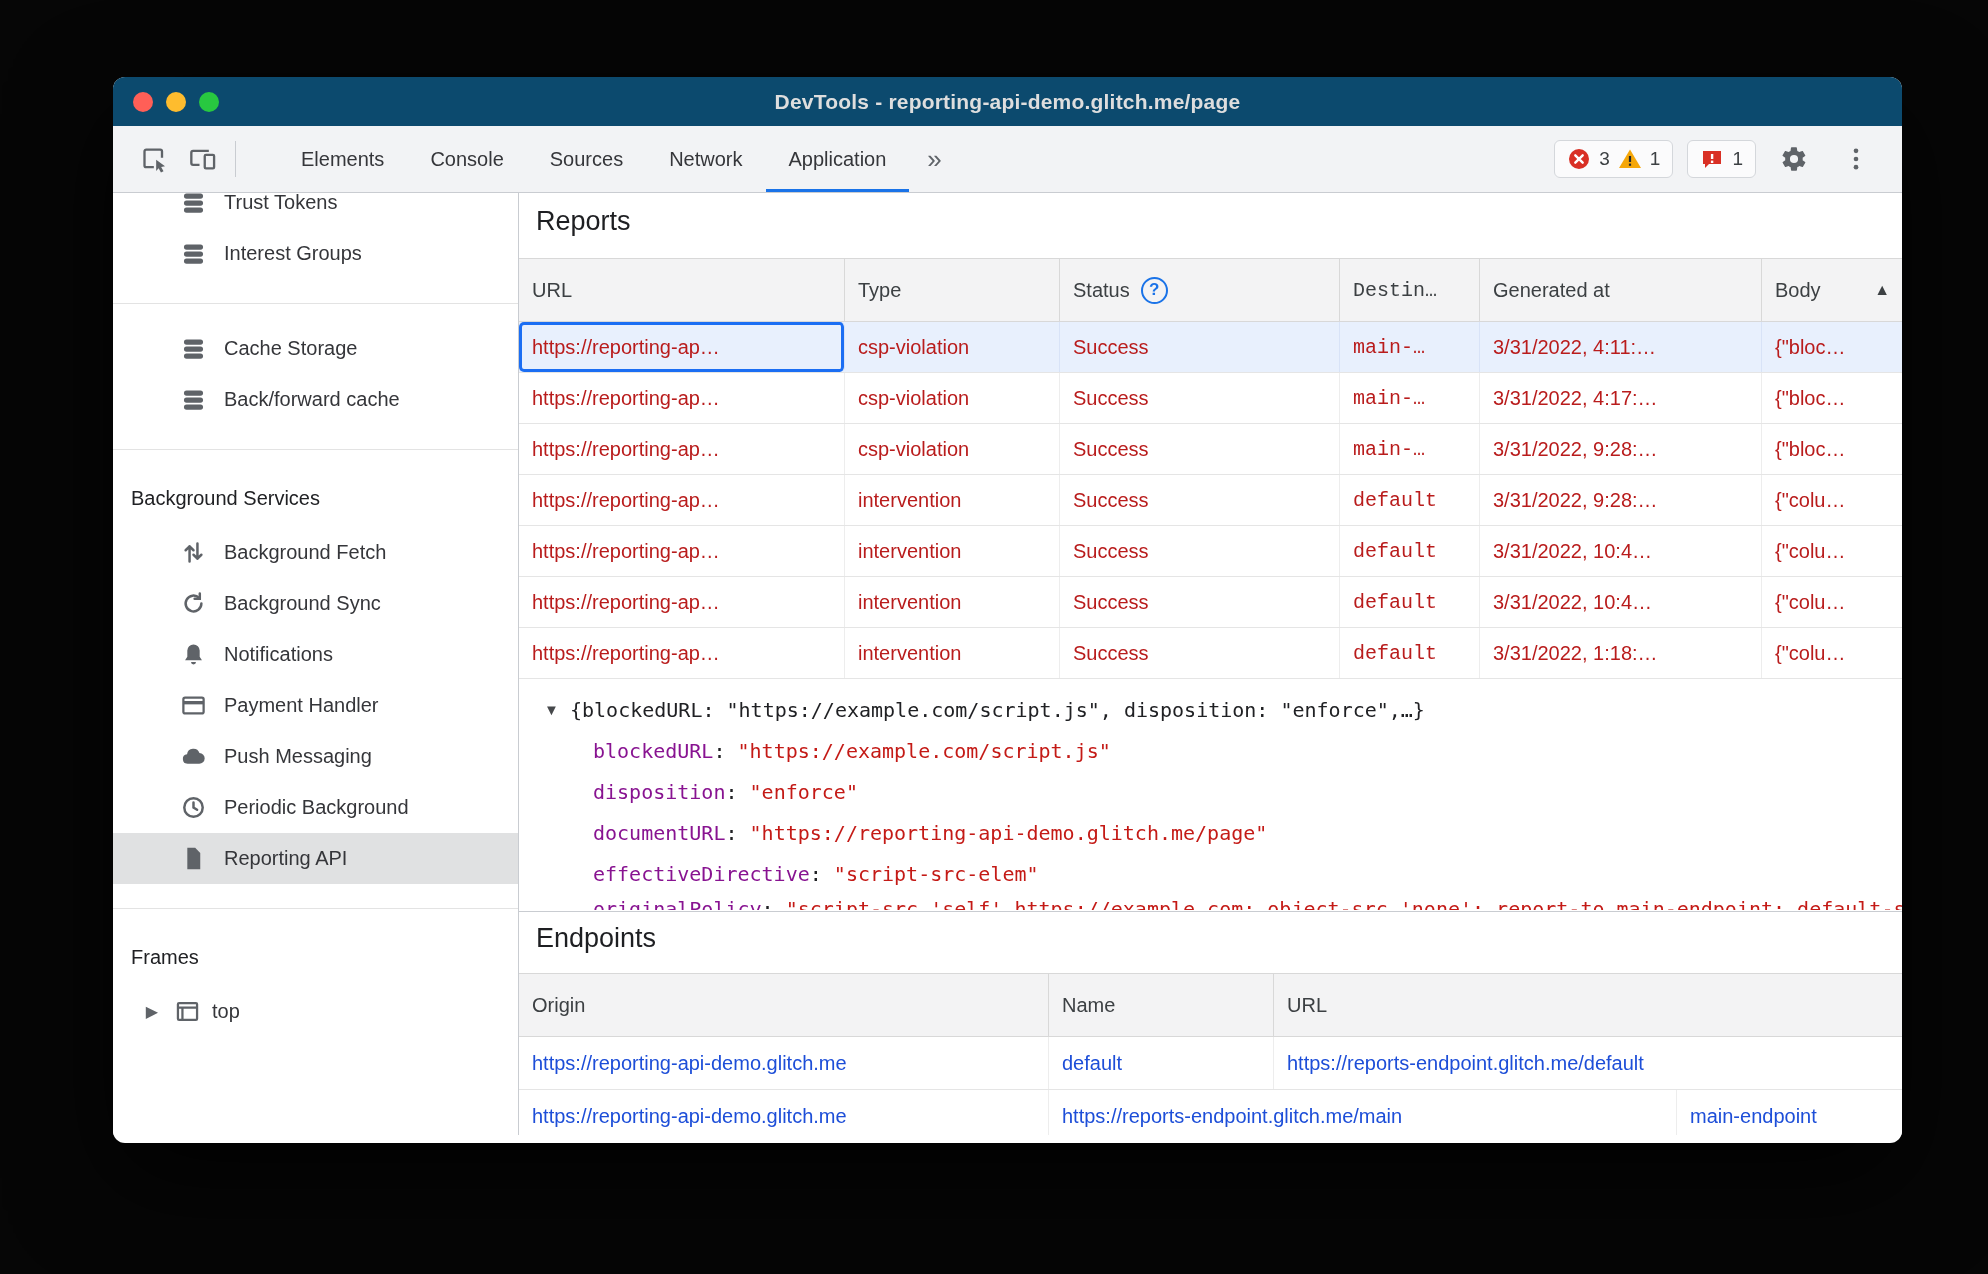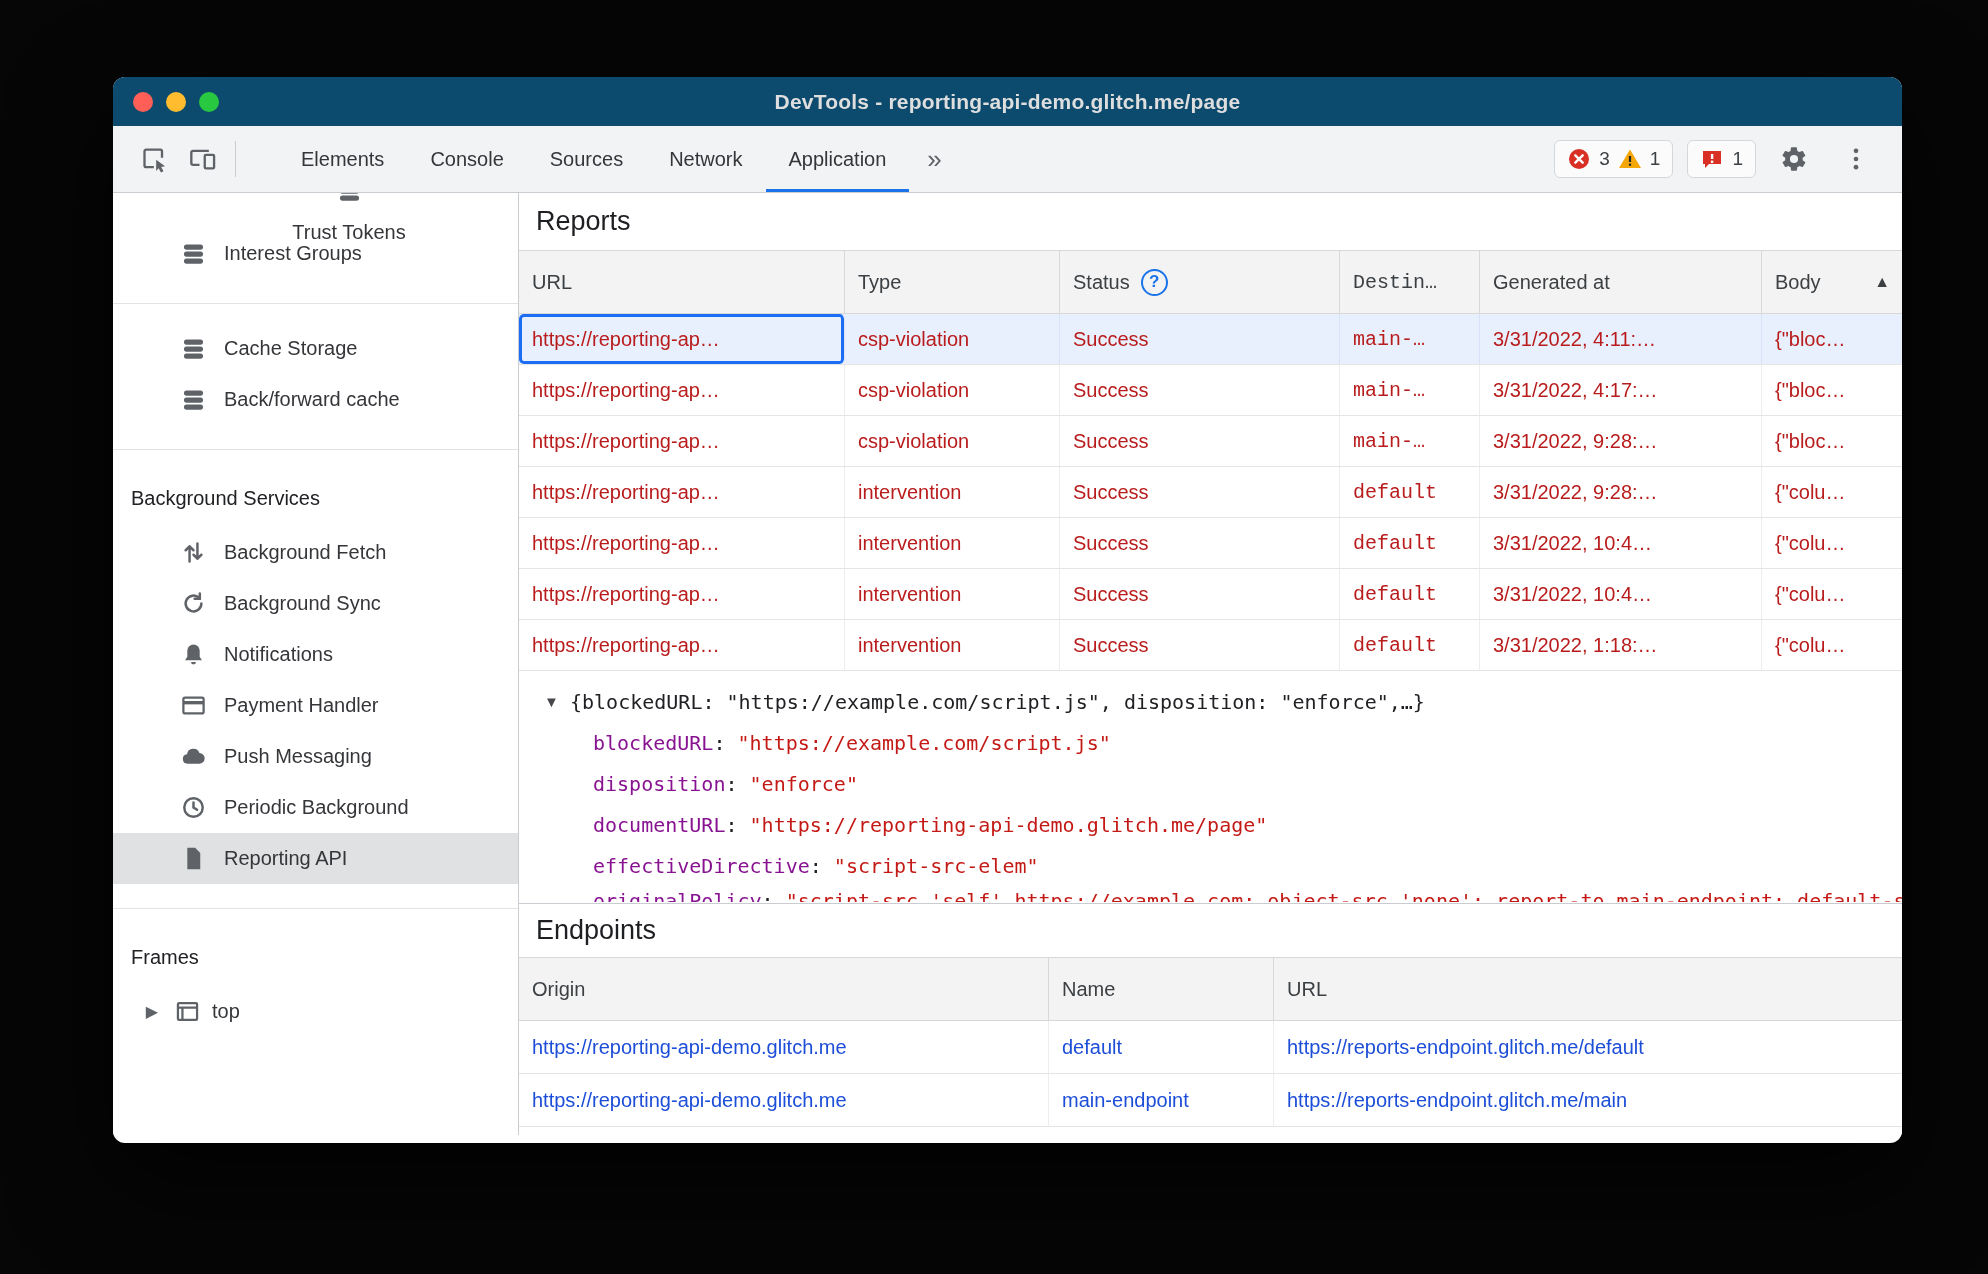--- a/index.html
+++ b/index.html
@@ -48,37 +48,37 @@
   .content { display: flex; height: 942px; }
 
   
   .sidebar { width: 406px; min-width: 406px; border-right: 1px solid #c9ccd1;
     overflow: hidden; background: #fff; }
   .side-item { height: 51px; display: flex; align-items: center;
     padding-left: 67px; gap: 17px; font-size: 20px; color: #35363a; white-space: nowrap; }
   .side-item .icn { width: 27px; height: 27px; flex: none; color: #5f6368;
     display: flex; align-items: center; justify-content: center; }
   .side-item .icn svg { width: 27px; height: 27px; }
-  .side-item.first { margin-top: -16px; flex-direction: column; }
+  .side-item.first { margin-top: -16px; }
   .side-item.selected { background: #e0e1e2; }
   .side-header { height: 58px; display: flex; align-items: center;
     padding-left: 18px; font-size: 20px; color: #202124; }
   .side-divider { height: 1px; background: #e3e3e3; margin: 24px 0 19px; }
   .side-item.frames-top { padding-left: 28px; gap: 11px; }
   .chev { color: #5f6368; font-size: 16px; width: 22px; text-align: center; }
 
   
   .main { flex: 1; display: flex; flex-direction: column; background: #fff; overflow: hidden; }
   .sec-heading { height: 57px; flex: none; display: flex; align-items: center;
     padding-left: 17px; font-size: 27px; color: #1e1f22; }
   .sec-heading.endpoints { border-top: 1px solid #c9ccd1; height: 54px; }
 
   .grid-header { flex: none; display: flex; background: #f3f3f4;
     border-top: 1px solid #d8d8d8; border-bottom: 1px solid #d8d8d8;
-    height: 64px; font-size: 20px; color: #3c4043; }
+    height: 64px; font-size: 20px; color: #3c4043; margin-top: 8px; }
   .gh { display: flex; align-items: center; padding-left: 13px; gap: 11px;
     border-right: 1px solid #d8d8d8; overflow: hidden; white-space: nowrap; }
   .gh:last-child { border-right: none; }
 
   .grow { display: flex; height: 51px; flex: none;
     border-bottom: 1px solid #e5e5e5; font-size: 20px; color: #b91c1c; }
   .gc { display: flex; align-items: center; padding-left: 13px;
     border-right: 1px solid #ededed; overflow: hidden; white-space: nowrap; }
   .gc:last-child { border-right: none; }
   .grow.selected { background: #e8f0fd; }
@@ -438,19 +438,19 @@
       </div>
 
       <div>
         <div class="erow">
           <div class="gc e-origin">https://reporting-api-demo.glitch.me</div>
           <div class="gc e-name">default</div>
           <div class="gc e-url">https://reports-endpoint.glitch.me/default</div>
         </div>
         <div class="erow">
           <div class="gc e-origin">https://reporting-api-demo.glitch.me</div>
+          <div class="gc e-url">https://reports-endpoint.glitch.me/main</div>
           <div class="gc e-name">main-endpoint</div>
-          <div class="gc e-url">https://reports-endpoint.glitch.me/main</div>
         </div>
       </div>
     </div>
   </div>
 </div>
 
 </body></html>

